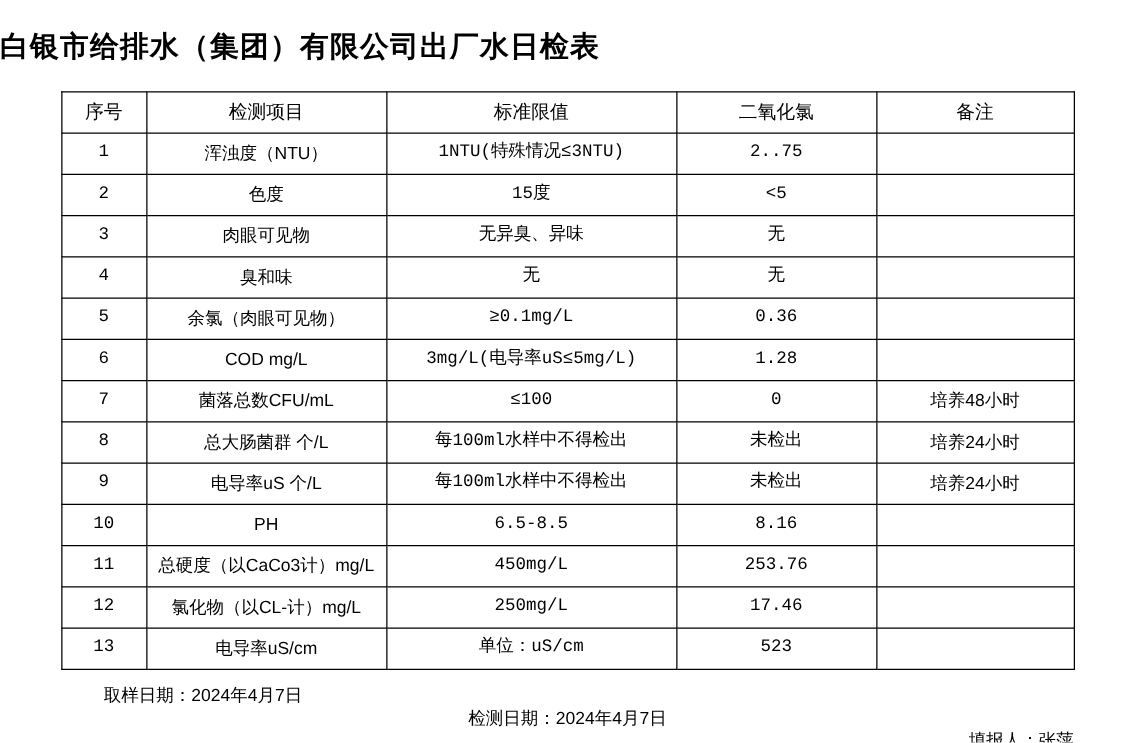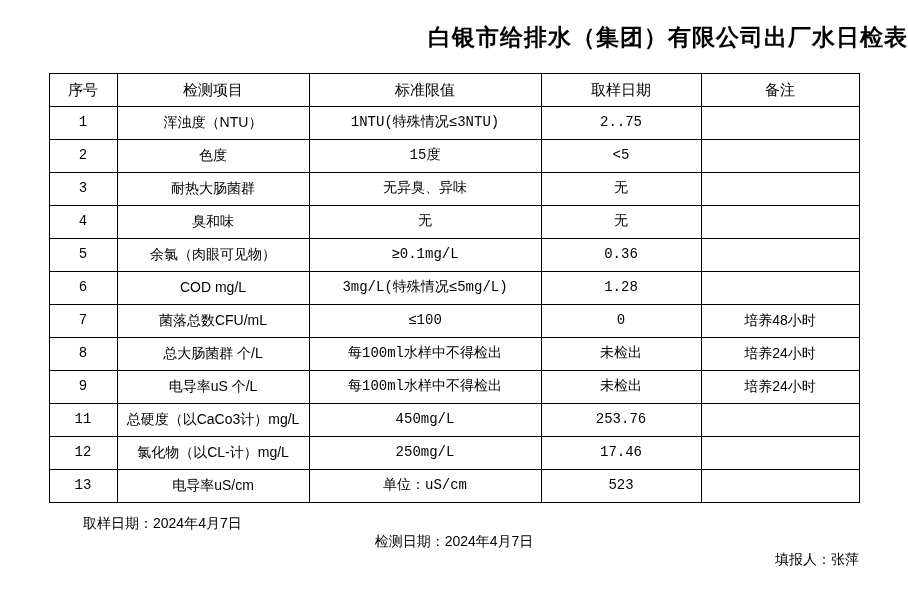--- a/index.html
+++ b/index.html
@@ -14,21 +14,21 @@
     color: #000000;
     overflow: hidden;
   }
   .page {
     position: relative;
     width: 908px;
     height: 594px;
     box-sizing: border-box;
   }
   .doc-title {
-    text-align: right;
+    text-align: left;
     font-size: 23px;
     font-weight: bold;
     letter-spacing: 1px;
     margin-top: 22px;
     margin-bottom: 20px;
     font-family: "Liberation Serif", "DejaVu Serif", serif;
   }
   table.report {
     border-collapse: collapse;
     margin: 12px auto;
@@ -90,42 +90,42 @@
       <col class="col-item">
       <col class="col-std">
       <col class="col-res">
       <col class="col-note">
     </colgroup>
     <thead>
       <tr>
         <th>序号</th>
         <th>检测项目</th>
         <th>标准限值</th>
-        <th>取样日期</th>
+        <th>二氧化氯</th>
         <th>备注</th>
       </tr>
     </thead>
     <tbody>
         <tr>
           <td class="cell-num">1</td>
           <td class="cell-cn">浑浊度（NTU）</td>
           <td class="cell-num">1NTU(特殊情况≤3NTU)</td>
           <td class="cell-num">2..75</td>
           <td class="cell-cn"></td>
         </tr>
         <tr>
           <td class="cell-num">2</td>
           <td class="cell-cn">色度</td>
           <td class="cell-num">15度</td>
           <td class="cell-num">&lt;5</td>
           <td class="cell-cn"></td>
         </tr>
         <tr>
           <td class="cell-num">3</td>
-          <td class="cell-cn">耐热大肠菌群</td>
+          <td class="cell-cn">肉眼可见物</td>
           <td class="cell-num">无异臭、异味</td>
           <td class="cell-num">无</td>
           <td class="cell-cn"></td>
         </tr>
         <tr>
           <td class="cell-num">4</td>
           <td class="cell-cn">臭和味</td>
           <td class="cell-num">无</td>
           <td class="cell-num">无</td>
           <td class="cell-cn"></td>
@@ -133,21 +133,21 @@
         <tr>
           <td class="cell-num">5</td>
           <td class="cell-cn">余氯（肉眼可见物）</td>
           <td class="cell-num">≥0.1mg/L</td>
           <td class="cell-num">0.36</td>
           <td class="cell-cn"></td>
         </tr>
         <tr>
           <td class="cell-num">6</td>
           <td class="cell-cn">COD        mg/L</td>
-          <td class="cell-num">3mg/L(特殊情况≤5mg/L)</td>
+          <td class="cell-num">3mg/L(电导率uS≤5mg/L)</td>
           <td class="cell-num">1.28</td>
           <td class="cell-cn"></td>
         </tr>
         <tr>
           <td class="cell-num">7</td>
           <td class="cell-cn">菌落总数CFU/mL</td>
           <td class="cell-num">≤100</td>
           <td class="cell-num">0</td>
           <td class="cell-cn">培养48小时</td>
         </tr>
@@ -159,20 +159,27 @@
           <td class="cell-cn">培养24小时</td>
         </tr>
         <tr>
           <td class="cell-num">9</td>
           <td class="cell-cn">电导率uS 个/L</td>
           <td class="cell-num">每100ml水样中不得检出</td>
           <td class="cell-num">未检出</td>
           <td class="cell-cn">培养24小时</td>
         </tr>
         <tr>
+          <td class="cell-num">10</td>
+          <td class="cell-cn">PH</td>
+          <td class="cell-num">6.5-8.5</td>
+          <td class="cell-num">8.16</td>
+          <td class="cell-cn"></td>
+        </tr>
+        <tr>
           <td class="cell-num">11</td>
           <td class="cell-cn">总硬度（以CaCo3计）mg/L</td>
           <td class="cell-num">450mg/L</td>
           <td class="cell-num">253.76</td>
           <td class="cell-cn"></td>
         </tr>
         <tr>
           <td class="cell-num">12</td>
           <td class="cell-cn">氯化物（以CL-计）mg/L</td>
           <td class="cell-num">250mg/L</td>

